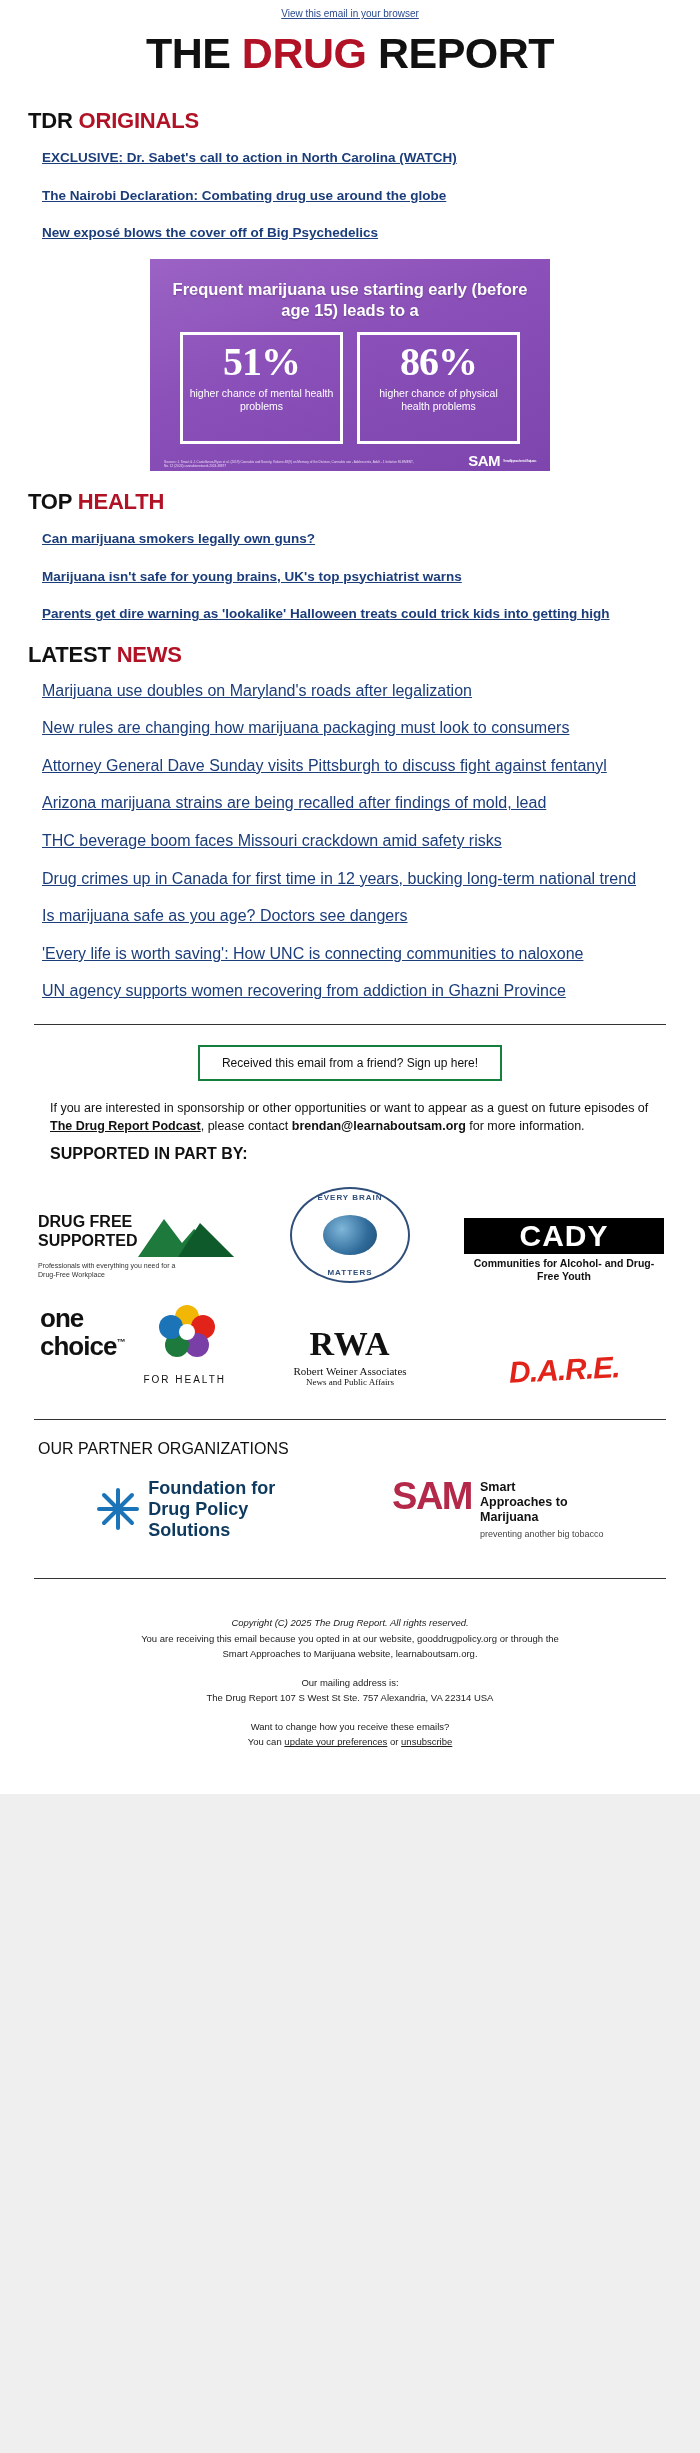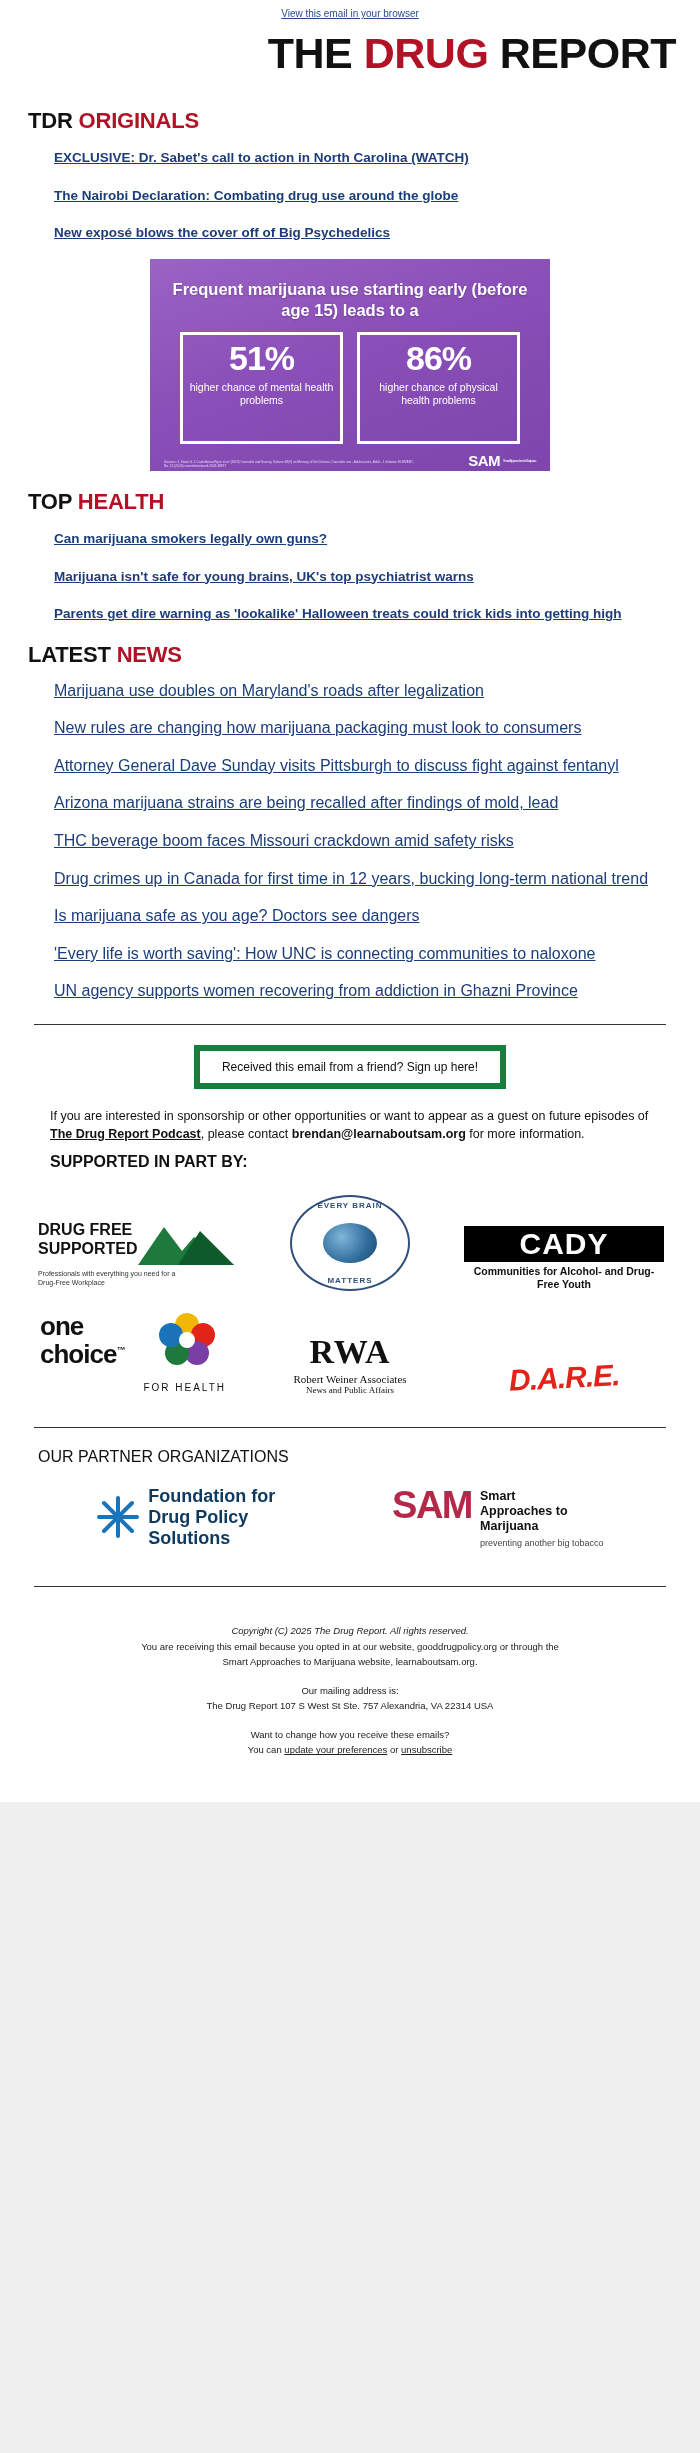--- a/index.html
+++ b/index.html
@@ -30,21 +30,21 @@
     color: #2a4b8d;
     text-decoration: underline;
   }
   .sheet {
     width: 700px;
     background: #ffffff;
     box-sizing: border-box;
     padding: 0 24px 0 24px;
   }
   .masthead {
-    text-align: right;
+    text-align: center;
     padding: 6px 0 14px 0;
   }
   .masthead .title {
     font-size: 43px;
     font-weight: bold;
     letter-spacing: -0.5px;
     color: #111111;
     font-family: "Liberation Sans", sans-serif;
     line-height: 1.05;
   }
@@ -59,21 +59,21 @@
     letter-spacing: -0.2px;
   }
   .section-head .accent {
     color: #b11226;
   }
   .link-list {
     margin: 0 0 6px 0;
     padding: 0 14px 0 14px;
   }
   .link-item {
-    margin: 0 0 16px 16px;
+    margin: 0 0 16px 4px;
     line-height: 1.35;
   }
   .link-item a {
     color: #1b3d7a;
     text-decoration: underline;
     font-size: 13.5px;
     font-weight: bold;
   }
   .link-item.light a {
     font-weight: normal;
@@ -106,24 +106,25 @@
   }
   .hero-card {
     border: 3px solid #ffffff;
     width: 163px;
     height: 112px;
     box-sizing: border-box;
     padding: 6px 6px 4px 6px;
     color: #ffffff;
   }
   .hero-card .stat {
-    font-size: 34px;
+    font-size: 40px;
     font-weight: bold;
     line-height: 1.05;
     letter-spacing: -1px;
+    font-family: Liberation Serif, serif;
   }
   .hero-card .stat-label {
     font-size: 10.5px;
     line-height: 1.25;
     margin-top: 4px;
   }
   .hero-foot {
     display: flex;
     align-items: flex-end;
     justify-content: space-between;
@@ -155,21 +156,21 @@
     border: none;
     border-top: 1px solid #333333;
     margin: 22px 10px 20px 10px;
   }
   .cta-wrap {
     text-align: center;
     margin: 16px 0 18px 0;
   }
   .cta-button {
     display: inline-block;
-    border: 6px solid #15803d;
+    border: 2px solid #15803d;
     background: #ffffff;
     color: #111111;
     font-size: 12px;
     padding: 9px 22px;
     text-decoration: none;
   }
   .blurb {
     font-size: 12.5px;
     color: #111111;
     line-height: 1.45;
@@ -278,21 +279,21 @@
   
   .lg-dare {
     font-size: 30px; font-weight: bold; color: #e2231a; font-style: italic;
     letter-spacing: -1px; transform: rotate(-3deg);
   }
   .partner-head {
     font-size: 16px; font-weight: normal; color: #111111;
     padding: 0 14px; margin: 10px 0 14px 0;
   }
   .partner-row {
-    display: flex; align-items: flex-end; justify-content: space-around;
+    display: flex; align-items: center; justify-content: space-around;
     padding: 6px 14px 16px 14px;
   }
   .lg-fdps { display: flex; align-items: center; gap: 8px; }
   .lg-fdps .star { width: 44px; height: 44px; }
   .lg-fdps .txt {
     font-size: 18px; font-weight: bold; color: #0e3a5f; line-height: 1.15;
     text-align: left;
   }
   .lg-sam { display: flex; align-items: flex-start; gap: 8px; }
   .lg-sam .mark {

